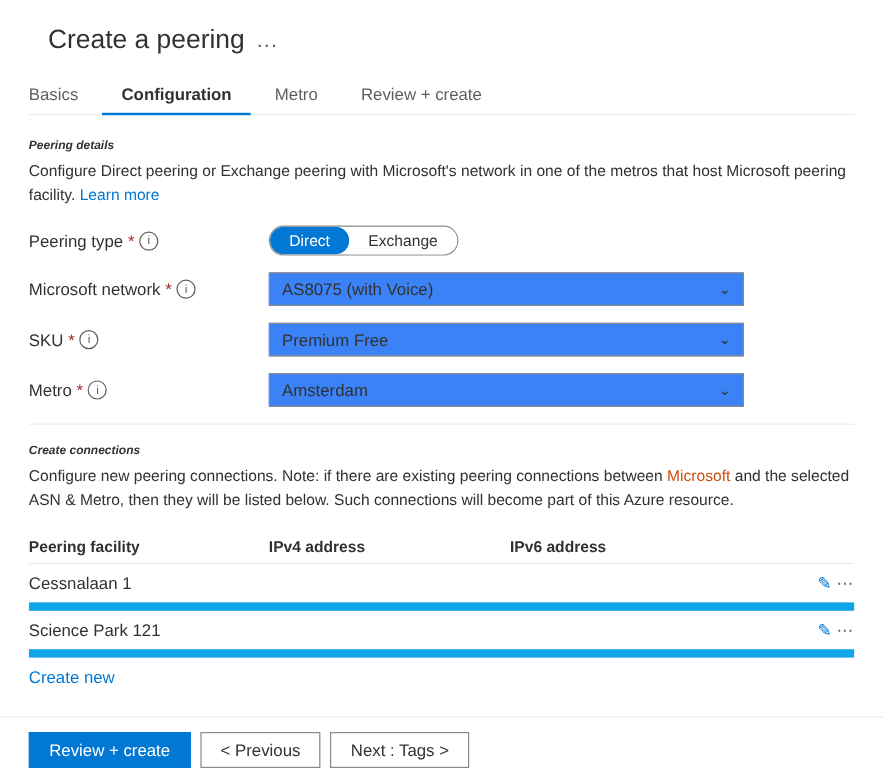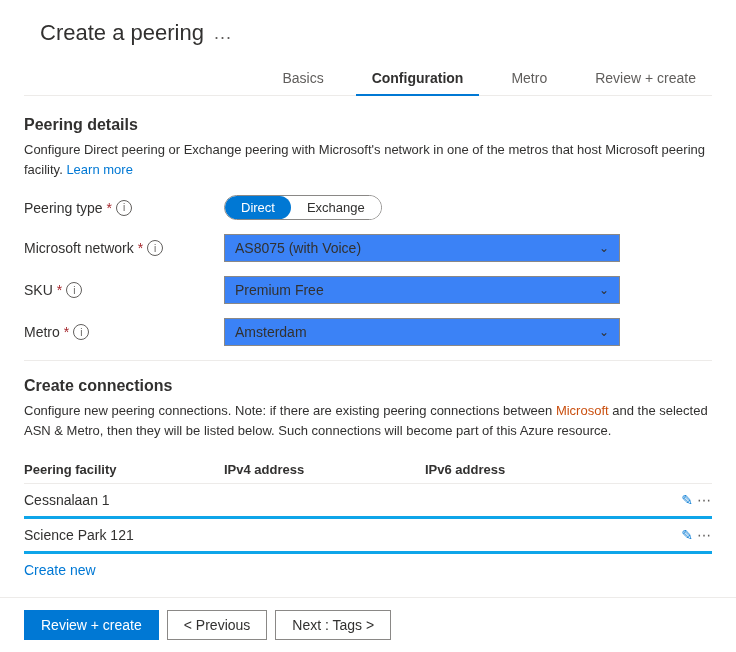--- a/index.html
+++ b/index.html
@@ -25,25 +25,24 @@
       margin-left: 16px;
     }
     .ellipsis-btn {
       font-size: 18px;
       color: #605e5c;
       cursor: pointer;
       letter-spacing: 1px;
     }
     .tabs {
       display: flex;
-      gap: 16px;
+      gap: 4px;
       border-bottom: 1px solid #edebe9;
       margin-top: 16px;
       margin-bottom: 0;
-      justify-content: flex-end;
     }
     .tab {
       padding: 8px 16px;
       cursor: pointer;
       color: #605e5c;
       font-size: 14px;
       border-bottom: 2px solid transparent;
       margin-bottom: -1px;
       white-space: nowrap;
     }
@@ -53,23 +52,24 @@
       border-bottom: 2px solid #0078d4;
     }
     .tab:first-child {
       padding-left: 0;
     }
     .content-area {
       padding: 20px 0 0 0;
     }
     .section-title {
       font-weight: 600;
-      font-size: 16px;
+      font-size: 10px;
       color: #323130;
       margin-bottom: 6px;
+      font-style: italic;
     }
     .section-desc {
       font-size: 13px;
       color: #323130;
       margin-bottom: 16px;
       line-height: 1.5;
     }
     .section-desc a {
       color: #0078d4;
       text-decoration: none;
@@ -173,21 +173,21 @@
       color: #323130;
     }
     .col-facility { width: 200px; }
     .col-ipv4 { width: 201px; }
     .col-ipv6 { flex: 1; }
     .col-actions { width: 60px; display: flex; justify-content: flex-end; }
     .table-row-item {
       display: flex;
       align-items: flex-end;
       padding: 8px 0;
-      border-bottom: 3px solid #0ea5e9;
+      border-bottom: 7px solid #0ea5e9;
       font-size: 14px;
     }
     .action-icons {
       display: flex;
       align-items: center;
       gap: 4px;
     }
     .edit-icon {
       color: #0078d4;
       cursor: pointer;

